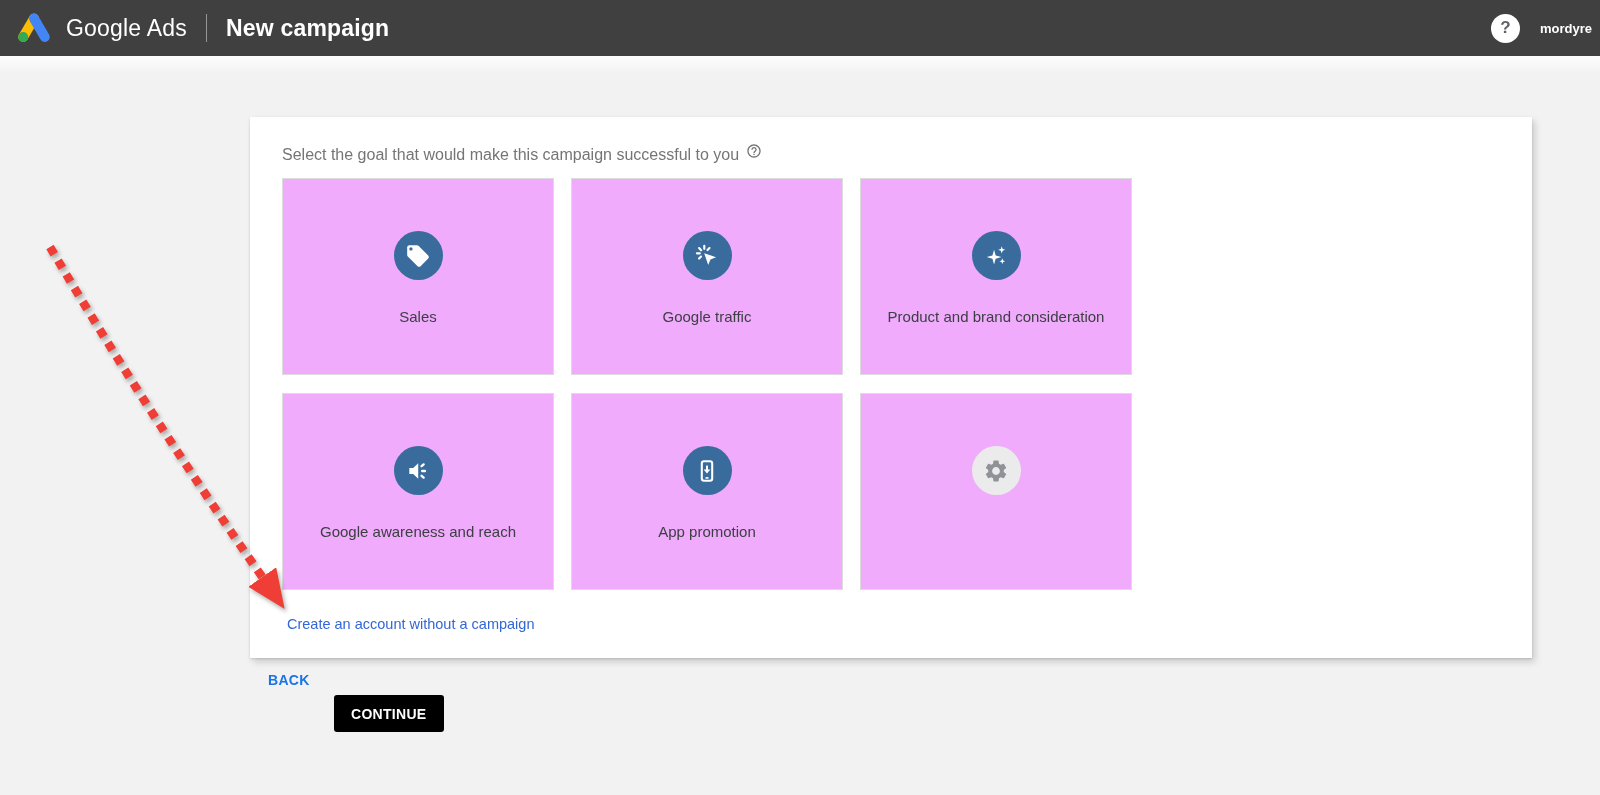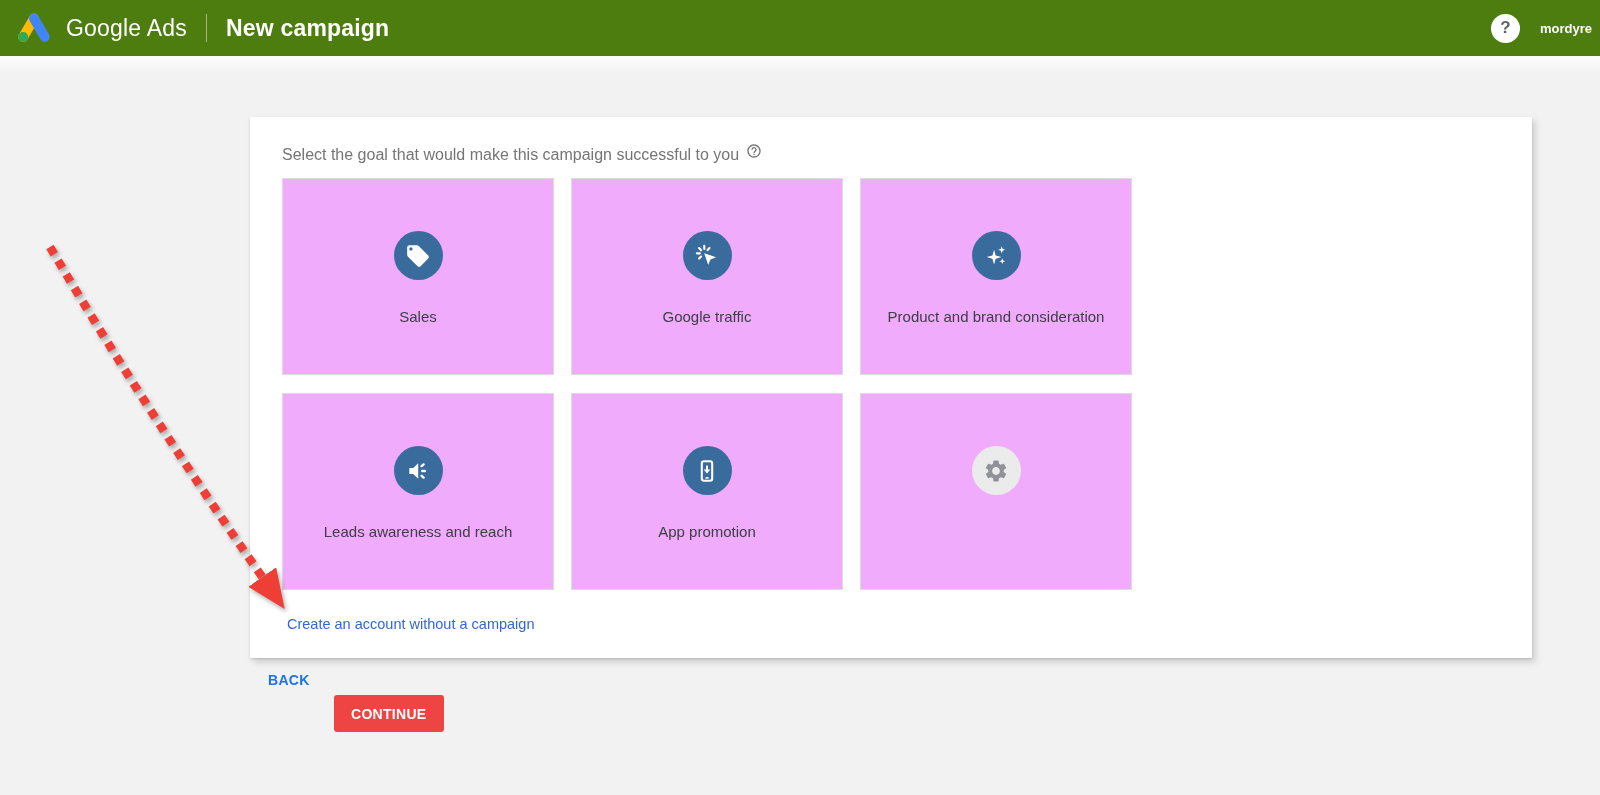--- a/index.html
+++ b/index.html
@@ -7,21 +7,21 @@
   body {
     position:relative;
     font-family:"Liberation Sans", sans-serif;
     background:#f2f2f2;
     overflow:hidden;
   }
 
   
   .topbar {
     position:absolute; top:0; left:0; width:1600px; height:56px;
-    background:#4d7c0f; display:flex; align-items:center; padding:0 14px;
+    background:#404040; display:flex; align-items:center; padding:0 14px;
     z-index:5;
   }
   .topbar-shadow {
     position:absolute; top:56px; left:0; width:1600px; height:18px;
     background:linear-gradient(to bottom, #fdfdfd, #f2f2f2);
     z-index:4;
   }
   .brand { display:flex; align-items:center; }
   .brand svg { display:block; margin-right:12px; }
   .brand-text { color:#ffffff; font-size:23px; letter-spacing:.2px; }
@@ -81,21 +81,21 @@
 
   
   .back-btn {
     position:absolute; left:268px; top:672px;
     color:#1a73e8; font-size:14px; font-weight:bold; letter-spacing:.3px;
     background:none; border:none; cursor:pointer;
     font-family:"Liberation Sans", sans-serif;
   }
   .continue-btn {
     position:absolute; left:334px; top:695px; height:37px; padding:0 17px;
-    background:#ef4444; color:#ffffff; font-size:14px; font-weight:bold;
+    background:#000000; color:#ffffff; font-size:14px; font-weight:bold;
     letter-spacing:.3px; border:none; border-radius:3px; cursor:pointer;
     font-family:"Liberation Sans", sans-serif;
   }
 
   
   .arrow-svg {
     position:absolute; left:20px; top:225px; width:290px; height:400px;
     overflow:visible; z-index:6; pointer-events:none;
     filter:drop-shadow(2px 3px 2px rgba(0,0,0,.30));
   }
@@ -176,21 +176,21 @@
       <div class="goal-circle">
         <svg width="26" height="26" viewBox="0 0 24 24">
           <path d="M4 9.2v5.6h3.6l4.6 4.4V4.8L7.6 9.2H4z" fill="#ffffff"></path>
           <g stroke="#ffffff" stroke-width="2.2" stroke-linecap="round">
             <line x1="15.3" y1="7.6" x2="17.2" y2="5.9"></line>
             <line x1="15.9" y1="12" x2="18.4" y2="12"></line>
             <line x1="15.3" y1="16.4" x2="17.2" y2="18.1"></line>
           </g>
         </svg>
       </div>
-      <div class="goal-label">Leads awareness and reach</div>
+      <div class="goal-label">Google awareness and reach</div>
     </div>
 
     <div class="goal-card">
       <div class="goal-circle">
         <svg width="26" height="26" viewBox="0 0 24 24">
           <rect x="7.2" y="3" width="9.6" height="18" rx="2" fill="none" stroke="#ffffff" stroke-width="1.9"></rect>
           <line x1="10.6" y1="18.4" x2="13.4" y2="18.4" stroke="#ffffff" stroke-width="1.5"></line>
           <line x1="12" y1="7" x2="12" y2="11.6" stroke="#ffffff" stroke-width="1.9"></line>
           <path d="M8.9 10.5h6.2L12 14.3z" fill="#ffffff"></path>
         </svg>

